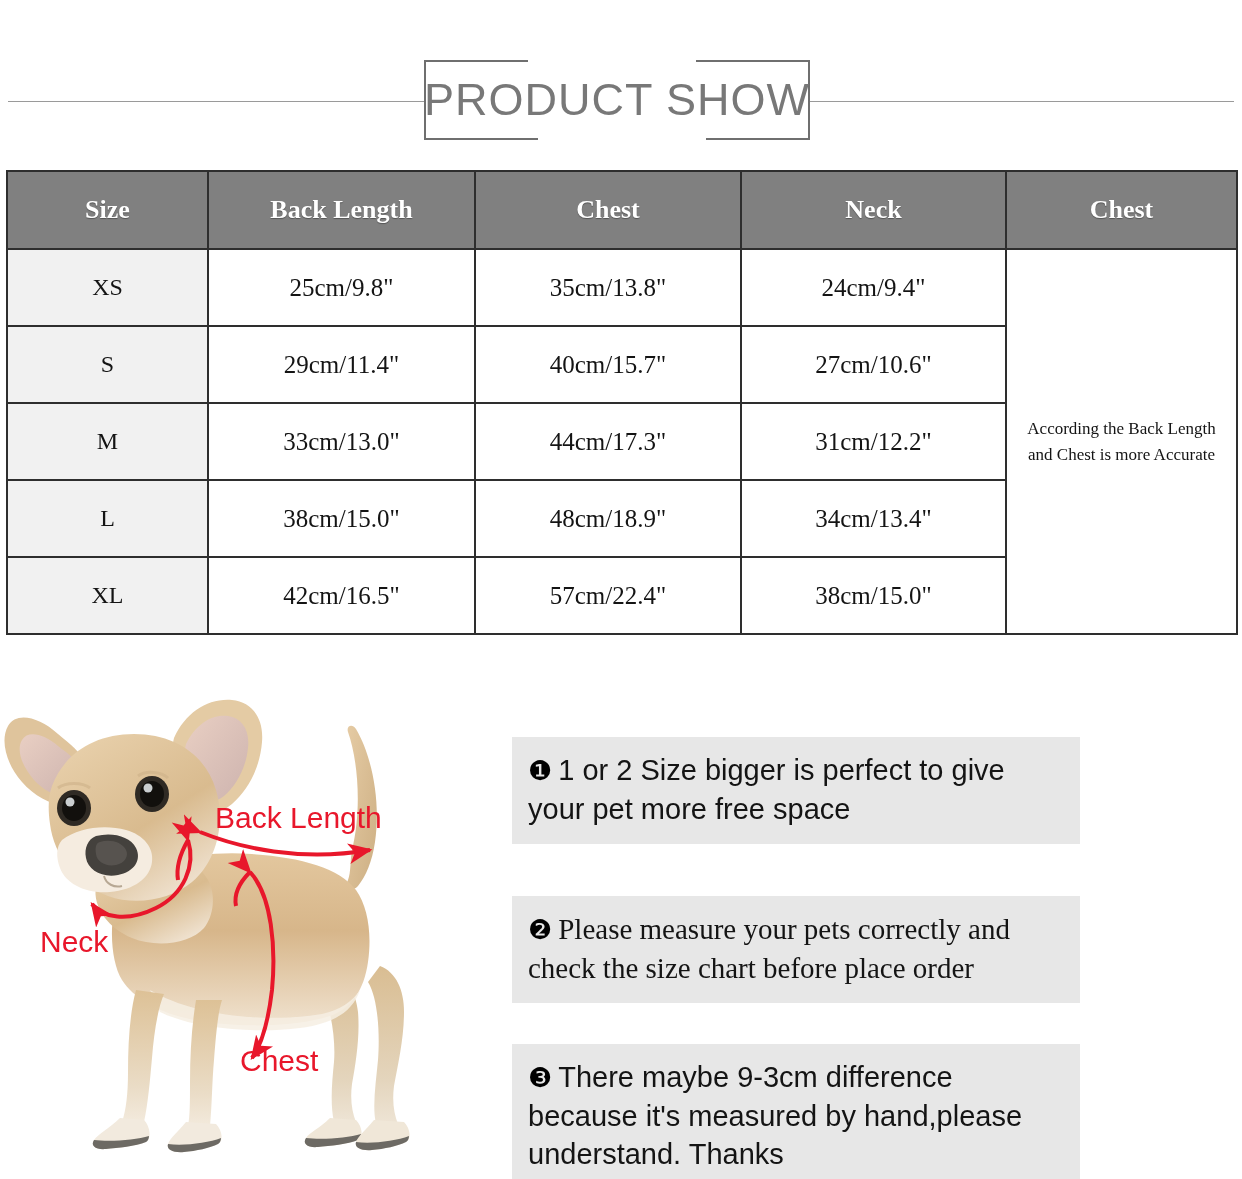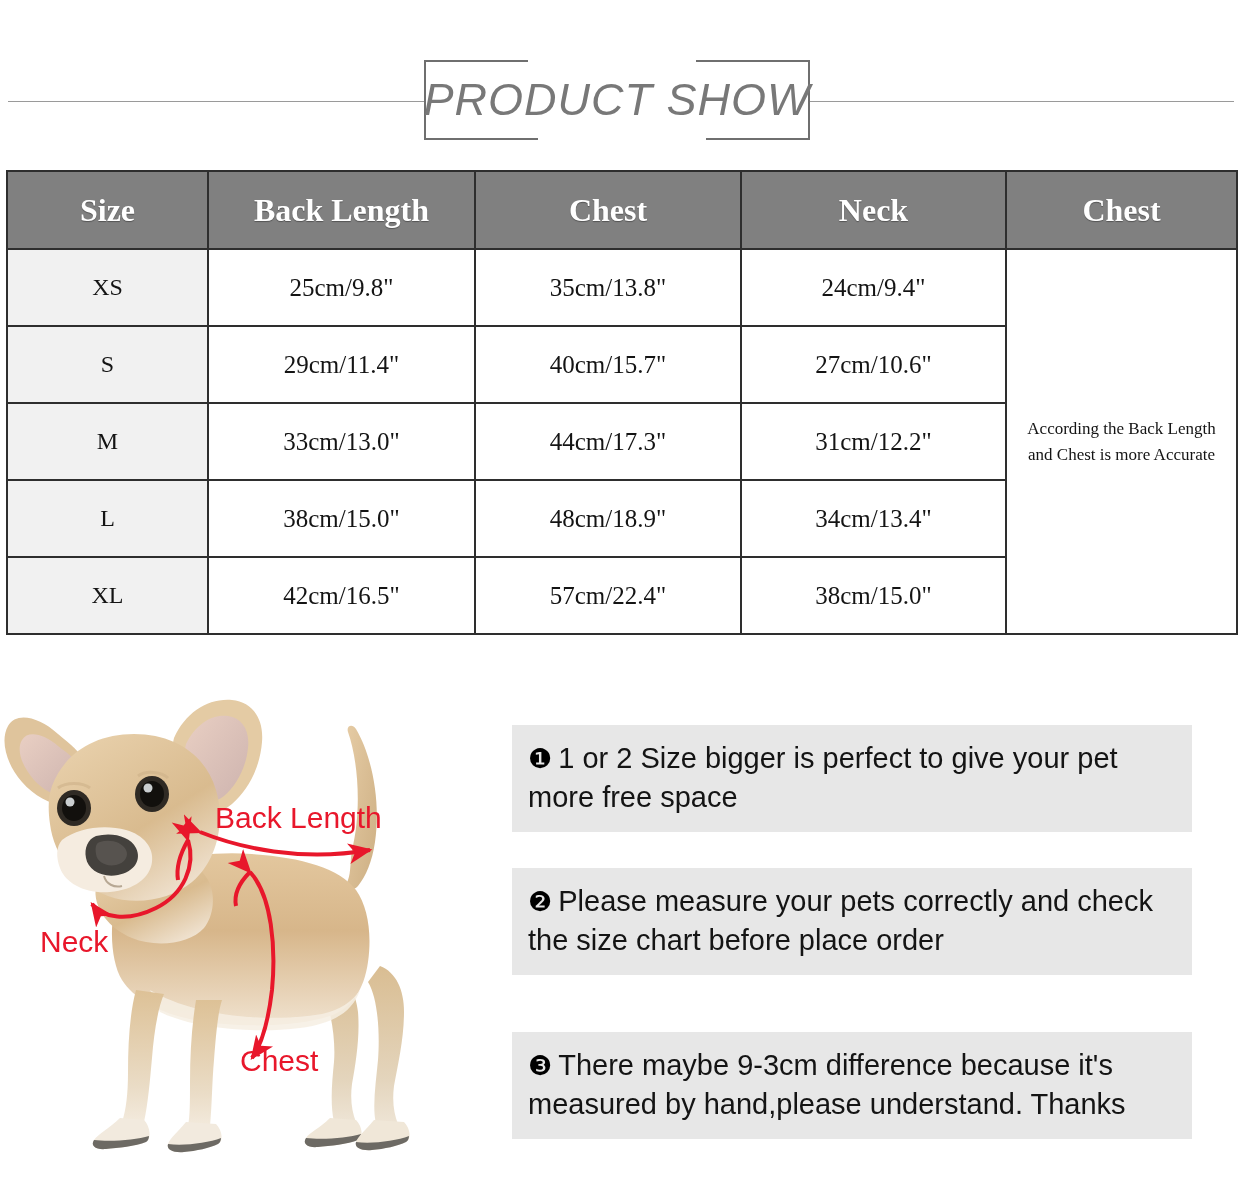--- a/index.html
+++ b/index.html
@@ -13,21 +13,21 @@
     position: relative;
     overflow: hidden;
     font-family: "Liberation Sans", sans-serif;
     -webkit-font-smoothing: antialiased;
   }
 
   
   #header-banner {
     position: absolute;
     left: 0; top: 0;
-    width: 1225px; height: 160px; font-style: italic;
+    width: 1225px; height: 160px;
   }
   .rule {
     position: absolute;
     height: 1px;
     background: #9a9a9a;
     top: 101px;
   }
   #rule-left  { left: 8px;  width: 416px; }
   #rule-right { left: 810px; width: 424px; }
 
@@ -76,21 +76,21 @@
   table.size-table td {
     border: 2px solid #2e2e2e;
     text-align: center;
     vertical-align: middle;
     color: #141414;
   }
   table.size-table th {
     background: #808080;
     color: #ffffff;
     font-weight: bold;
-    font-size: 32px;
+    font-size: 26px;
     height: 74px;
     text-shadow: 0 1px 1px rgba(0,0,0,.35);
   }
   table.size-table td {
     background: #ffffff;
     font-size: 25px;
     height: 73px;
   }
   table.size-table td.size-cell {
     background: #f1f1f1;
@@ -140,29 +140,30 @@
     left: 512px; top: 725px;
     width: 700px;
   }
   .note-block {
     background: #e7e7e7;
     color: #141414;
     font-size: 29px;
     line-height: 1.33;
     padding: 14px 16px 16px 16px;
     box-sizing: border-box;
-    width: 680px;
+    width: 568px;
+    margin-top: 12px;
   }
   .note-block .note-num {
     font-size: 27px;
     color: #000;
     margin-right: 6px;
   }
   #note-1 { position: absolute; top: 0;   }
-  #note-2 { position: absolute; top: 143px; }
+  #note-2 { position: absolute; top: 159px; font-family: Liberation Serif, serif; }
   #note-3 { position: absolute; top: 307px; }
 
   
   #scrollbar-track {
     position: absolute;
     right: 0; top: 625px;
     width: 16px; height: 554px;
     background: transparent;
   }
 </style>

